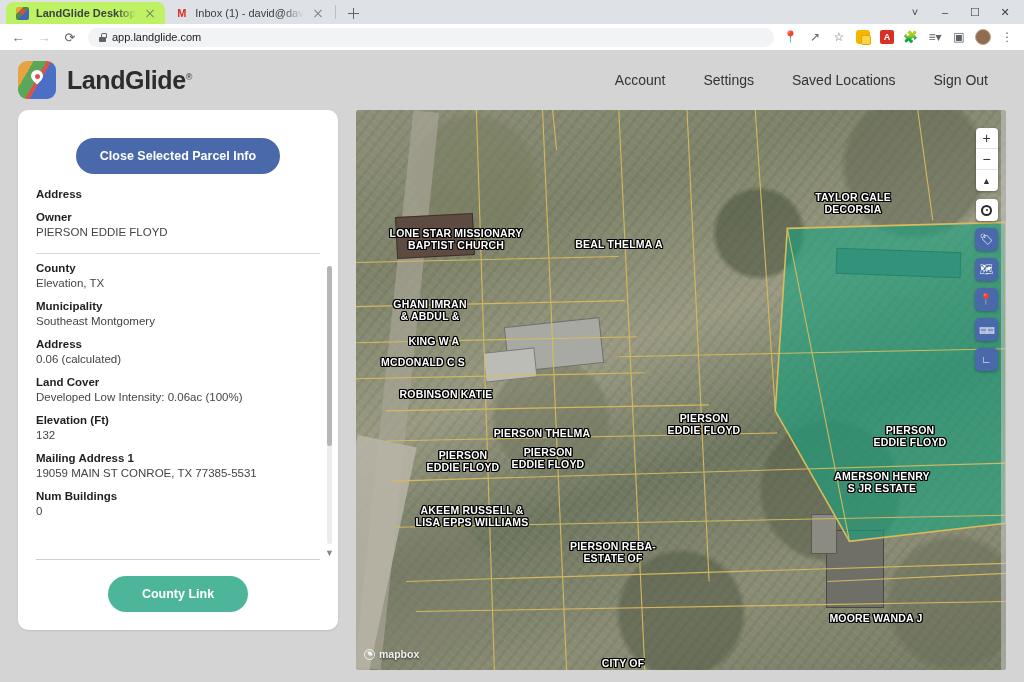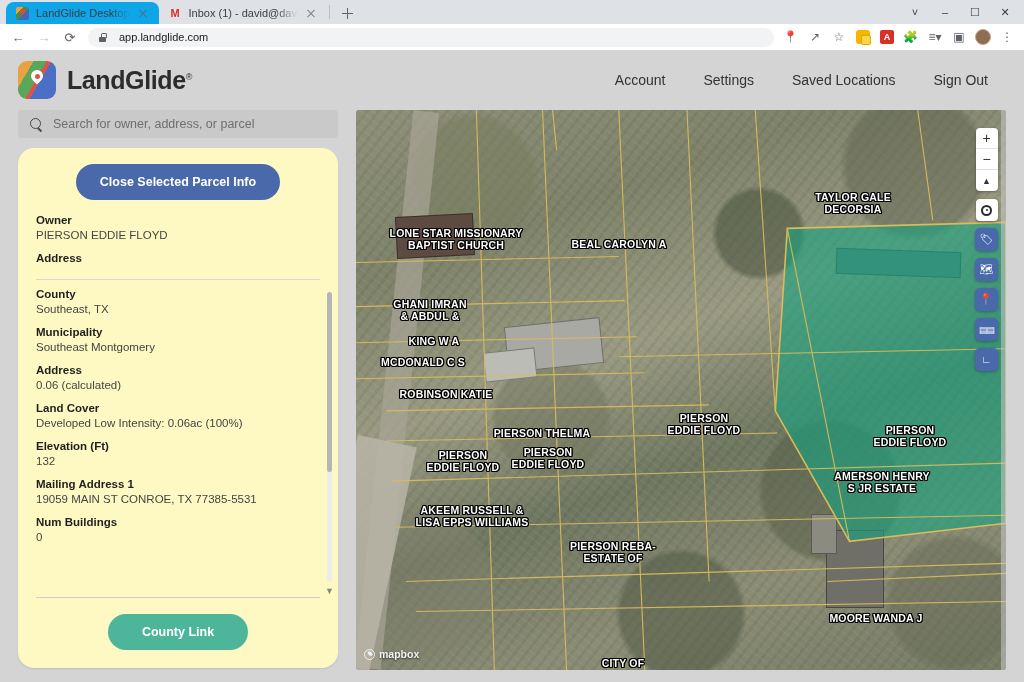--- a/index.html
+++ b/index.html
@@ -11,21 +11,21 @@
   }
 
   
   .chrome { width: 1024px; background: #dee1e6; }
   .tabstrip { height: 24px; display: flex; align-items: flex-end; padding-left: 6px; position: relative; }
   .tab {
     height: 22px; display: flex; align-items: center; gap: 7px;
     padding: 0 9px 0 10px; border-radius: 8px 8px 0 0;
     font-size: 11px; color: #3c4043; min-width: 150px; max-width: 168px;
   }
-  .tab.active { background: #0ea5e9; }
+  .tab.active { background: #bef264; font-weight: bold; }
   .tab.inactive { background: #dee1e6; }
   .tab .favicon { width: 13px; height: 13px; flex: 0 0 13px; border-radius: 2px; position: relative; }
   .fav-landglide {
     background: linear-gradient(135deg,#e8a33d 0 30%,#4a8c47 30% 55%,#4565b5 55% 100%);
   }
   .fav-landglide::after {
     content: ""; position: absolute; left: 4px; top: 2.5px;
     width: 5px; height: 5px; border-radius: 50% 50% 50% 0;
     transform: rotate(-45deg); background: #e04a3f;
   }
@@ -44,21 +44,21 @@
   .newtab::before { left: 6px; top: 10.5px; width: 11px; height: 1px; }
   .newtab::after  { left: 11px; top: 5.5px; width: 1px; height: 11px; }
   .winctl { position: absolute; right: 4px; top: 0; height: 24px; display: flex; align-items: center; gap: 0; }
   .winbtn { width: 30px; height: 22px; display:flex; align-items:center; justify-content:center; color:#3c4043; font-size: 11px; }
 
   .toolbar { height: 26px; background: #fff; display: flex; align-items: center; padding: 0 6px; gap: 2px; }
   .navbtn { width: 24px; height: 24px; display:flex; align-items:center; justify-content:center; color:#5f6368; font-size:13px; }
   .navbtn.dim { color: #bdc1c6; }
   .omnibox {
     flex: 1 1 auto; height: 19px; background: #f1f3f4; border-radius: 10px;
-    display: flex; align-items: center; gap: 12px; padding: 0 10px; margin: 0 4px;
+    display: flex; align-items: center; gap: 5px; padding: 0 10px; margin: 0 4px;
     font-size: 11px; color: #202124;
   }
   .lockicon { width: 9px; height: 9px; position: relative; flex: 0 0 9px; }
   .lockicon::before { content:""; position:absolute; left:1px; bottom:0; width:7px; height:5px; background:#5f6368; border-radius:1px; }
   .lockicon::after { content:""; position:absolute; left:2.5px; top:0; width:4px; height:4px; border:1.2px solid #5f6368; border-bottom:0; border-radius:2px 2px 0 0; }
   .tbicon { width: 22px; height: 22px; display:flex; align-items:center; justify-content:center; flex:0 0 22px; color:#5f6368; font-size:12px; position: relative; }
   .ext-yellow { width:14px;height:14px;border-radius:3px;background:#f5b400;position:relative; }
   .ext-yellow::after{content:"";position:absolute;right:-1px;bottom:-1px;width:8px;height:8px;border-radius:2px;background:#f9d548;border:1px solid #e0a800;}
   .ext-pdf { width:14px;height:14px;border-radius:2px;background:#d93025;color:#fff;font-size:9px;display:flex;align-items:center;justify-content:center;font-weight:bold;}
   .avatar { width:16px;height:16px;border-radius:50%;background:#8d6e52;border:1px solid #d0a080; }
@@ -93,22 +93,22 @@
     height: 28px; background: #c9c9c9; border-radius: 4px;
     display: flex; align-items: center; gap: 10px; padding: 0 12px; margin-bottom: 10px;
   }
   .searchicon { width: 13px; height: 13px; position: relative; flex: 0 0 13px; }
   .searchicon::before { content:""; position:absolute; left:0; top:0; width:9px;height:9px;border:1.6px solid #4a4a4a;border-radius:50%; }
   .searchicon::after { content:""; position:absolute; left:8px; top:9px; width:5px;height:1.6px;background:#4a4a4a;transform:rotate(45deg);transform-origin:left center; }
   .searchbar input { border:0; background:transparent; outline:none; font-size:12.5px; color:#5a5a5a; width:100%; font-family:"Liberation Sans",sans-serif; }
   .searchbar input::placeholder { color: #6e6e6e; }
 
   .panel {
-    background: #fef9c3; border-radius: 16px; height: 520px;
-    display: flex; flex-direction: column; padding: 16px 0 0 0;
+    background: #ffffff; border-radius: 10px; height: 520px;
+    display: flex; flex-direction: column; padding: 28px 0 0 0;
     box-shadow: 0 1px 2px rgba(0,0,0,.10);
   }
   .closebtn {
     align-self: center; background: #4a69ab; color: #fff; border: 0; border-radius: 22px;
     padding: 11px 24px; font-size: 12.5px; font-weight: bold; cursor: pointer;
     font-family: "Liberation Sans", sans-serif; margin-bottom: 14px;
   }
   .fixedfields { padding: 0 18px; }
   .field { margin-bottom: 11px; }
   .field .k { font-size: 11.5px; font-weight: bold; color: #1f1f1f; margin-bottom: 3px; }
@@ -246,46 +246,42 @@
     <a href="#">Account</a>
     <a href="#">Settings</a>
     <a href="#">Saved Locations</a>
     <a href="#">Sign Out</a>
   </nav>
 </div>
 
 <div class="content">
 
   <div class="leftcol">
-    <div class="searchbar">
-      <span class="searchicon"></span>
-      <input type="text" placeholder="Search for owner, address, or parcel" style="">
-    </div>
 
     <div class="panel">
       <button class="closebtn">Close Selected Parcel Info</button>
 
       <div class="fixedfields">
+        <div class="field">
+          <div class="k">Address</div>
+          <div class="v"></div>
+        </div>
         <div class="field">
           <div class="k">Owner</div>
           <div class="v">PIERSON EDDIE FLOYD</div>
         </div>
-        <div class="field">
-          <div class="k">Address</div>
-          <div class="v"></div>
-        </div>
       </div>
 
       <div class="hr"></div>
 
       <div class="scrollwrap">
         <div class="scrolllist">
           <div class="field">
             <div class="k">County</div>
-            <div class="v">Southeast, TX</div>
+            <div class="v">Elevation, TX</div>
           </div>
           <div class="field">
             <div class="k">Municipality</div>
             <div class="v">Southeast Montgomery</div>
           </div>
           <div class="field">
             <div class="k">Address</div>
             <div class="v">0.06 (calculated)</div>
           </div>
           <div class="field">
@@ -350,21 +346,21 @@
         <path d="M40,416 L648,404"></path>
         <path d="M50,470 L648,452"></path>
         <path d="M60,500 L648,490"></path>
         <path d="M196,0 L200,40"></path>
         <path d="M470,470 L648,462"></path>
       </g>
     </svg>
 
     <div class="maplabel" style="left:100px;top:118px;">LONE STAR MISSIONARY
 BAPTIST CHURCH</div>
-    <div class="maplabel" style="left:263px;top:129px;">BEAL CAROLYN A</div>
+    <div class="maplabel" style="left:263px;top:129px;">BEAL THELMA A</div>
     <div class="maplabel" style="left:497px;top:82px;">TAYLOR GALE
 DECORSIA</div>
     <div class="maplabel" style="left:74px;top:189px;">GHANI IMRAN
 &amp; ABDUL &amp;</div>
     <div class="maplabel" style="left:78px;top:226px;">KING W A</div>
     <div class="maplabel" style="left:67px;top:247px;">MCDONALD C S</div>
     <div class="maplabel" style="left:90px;top:279px;">ROBINSON KATIE</div>
     <div class="maplabel" style="left:186px;top:318px;">PIERSON THELMA</div>
     <div class="maplabel" style="left:348px;top:303px;">PIERSON
 EDDIE FLOYD</div>

